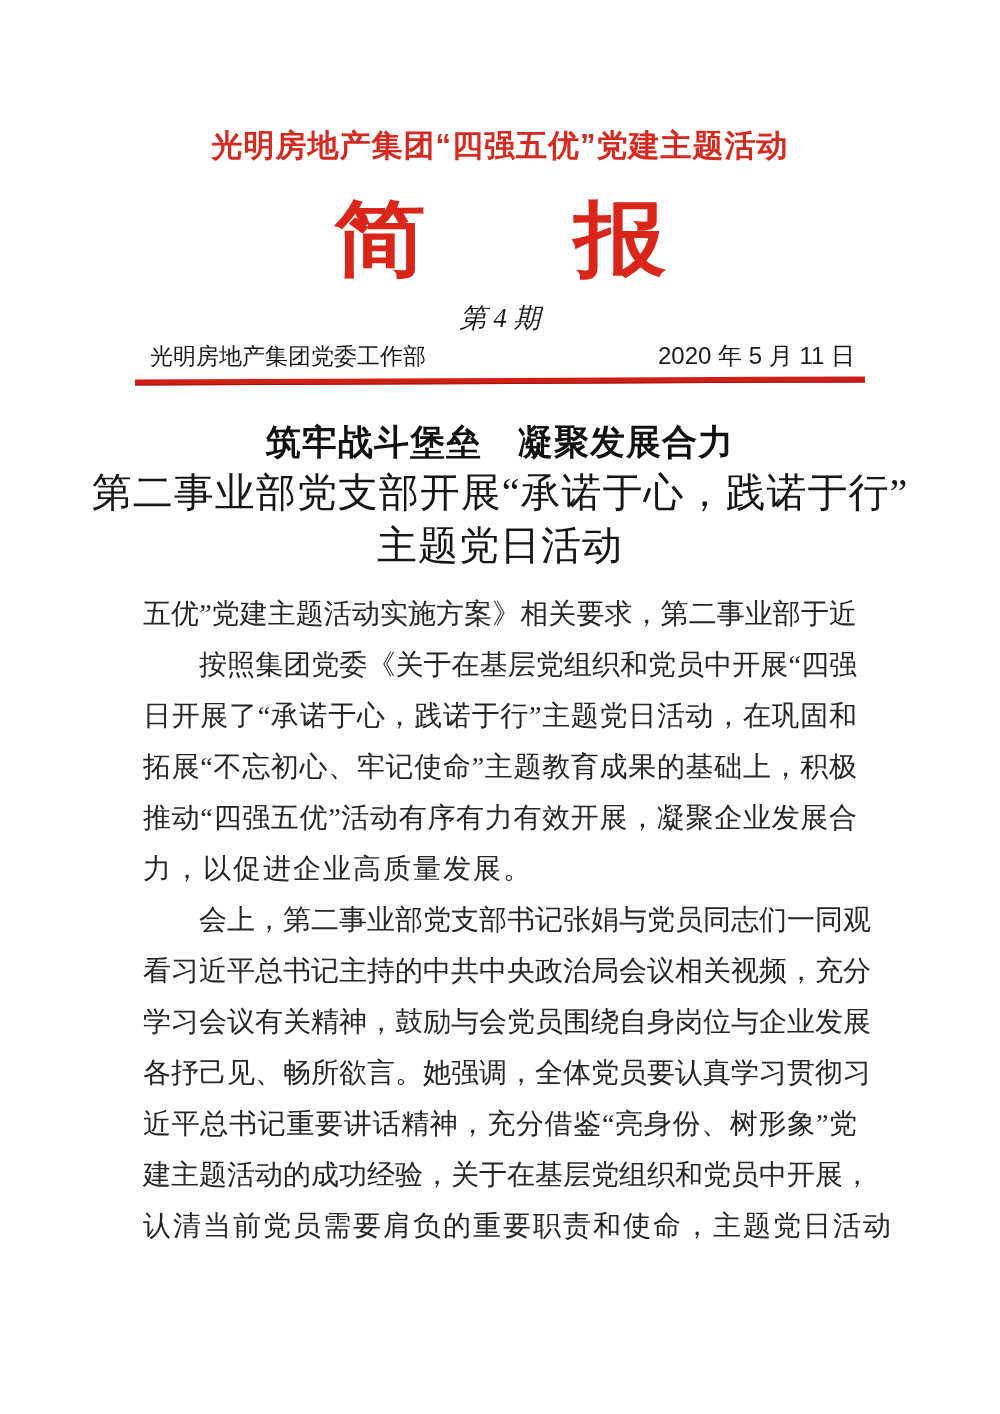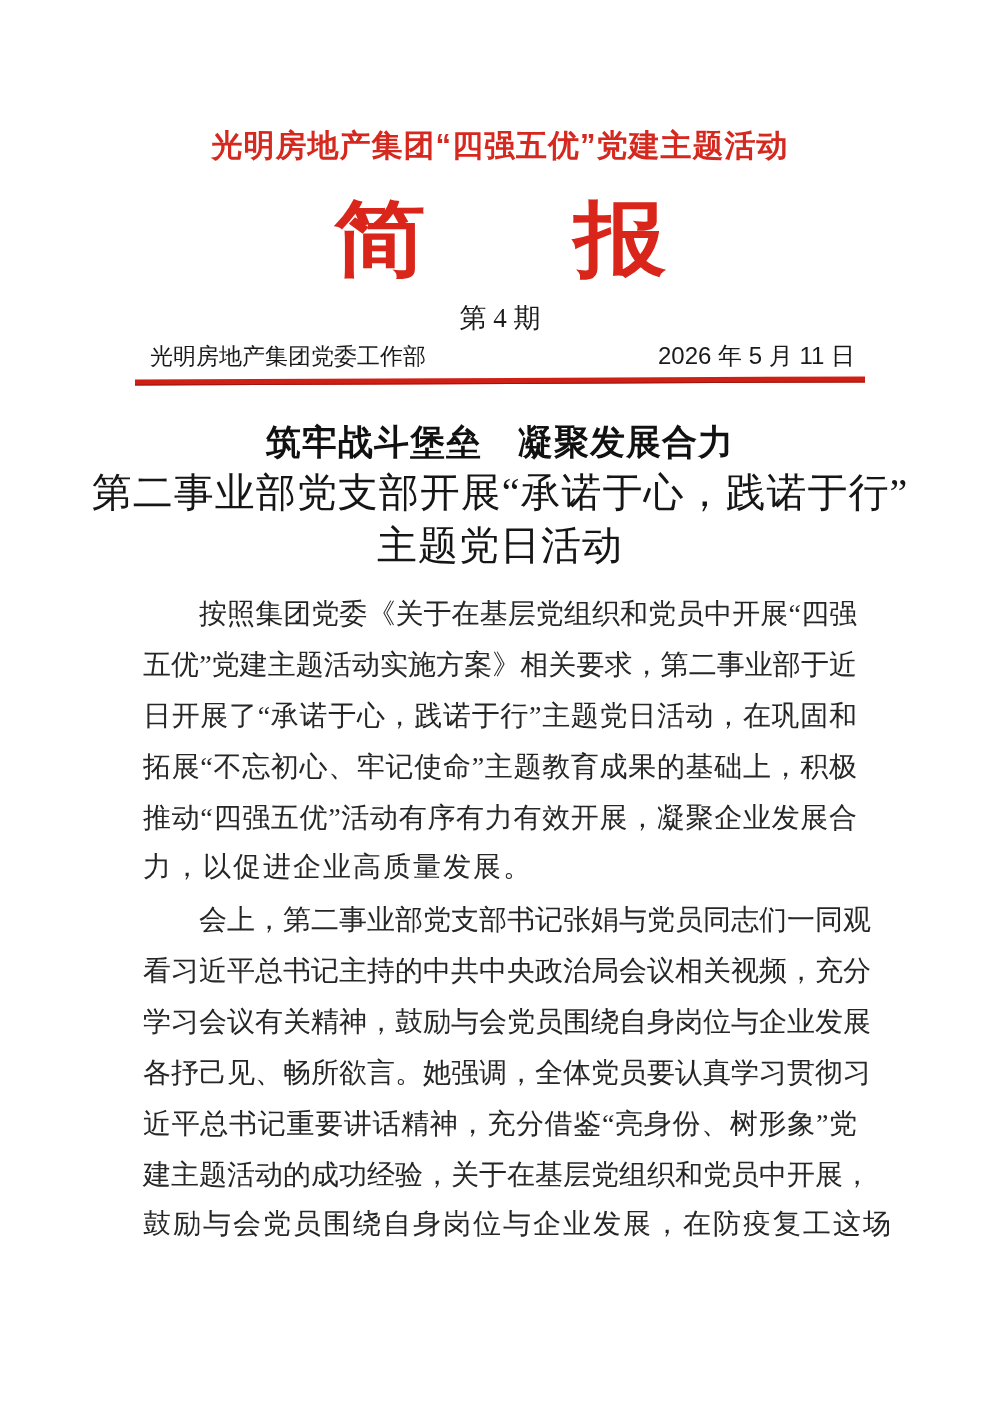--- a/index.html
+++ b/index.html
@@ -43,20 +43,21 @@
     line-height: 96px;
     color: #d9251a;
     transform: scaleX(1.12);
   }
   .issue-line {
     margin-top: 16px;
     text-align: center;
     font-size: 27px;
     line-height: 32px;
     color: #1c1c1c;
+    font-style: italic;
   }
   .pub-row {
     margin: 8px 145px 8px 150px;
     display: flex;
     justify-content: space-between;
     align-items: flex-end;
   }
   .publisher {
     font-family: "Liberation Sans", "DejaVu Sans", sans-serif;
     font-size: 23px;
@@ -106,21 +107,20 @@
   }
   .body-line {
     text-align: justify;
     text-align-last: justify;
     text-justify: inter-character;
     white-space: nowrap;
   }
   .body-line.para-end {
     text-align-last: left;
     letter-spacing: 2px;
-    font-family: Liberation Mono, monospace;
   }
   .body-line.indent {
     text-indent: 2em;
   }
 </style>
 </head>
 <body>
 
 <div class="page">
 
@@ -128,40 +128,40 @@
 
   <div class="masthead-big">
     <span class="big-char">简</span>
     <span class="big-char">报</span>
   </div>
 
   <div class="issue-line">第 4 期</div>
 
   <div class="pub-row">
     <span class="publisher">光明房地产集团党委工作部</span>
-    <span class="pub-date">2026 年 5 月 11 日</span>
+    <span class="pub-date">2020 年 5 月 11 日</span>
   </div>
 
   <div class="red-divider"></div>
 
   <div class="article-title">筑牢战斗堡垒　凝聚发展合力</div>
 
   <div class="article-subtitle first">第二事业部党支部开展“承诺于心，践诺于行”</div>
 
   <div class="article-subtitle second">主题党日活动</div>
 
   <div class="article-body">
+      <div class="body-line">五优”党建主题活动实施方案》相关要求，第二事业部于近</div>
       <div class="body-line indent">按照集团党委《关于在基层党组织和党员中开展“四强</div>
-      <div class="body-line">五优”党建主题活动实施方案》相关要求，第二事业部于近</div>
       <div class="body-line">日开展了“承诺于心，践诺于行”主题党日活动，在巩固和</div>
       <div class="body-line">拓展“不忘初心、牢记使命”主题教育成果的基础上，积极</div>
       <div class="body-line">推动“四强五优”活动有序有力有效开展，凝聚企业发展合</div>
       <div class="body-line para-end">力，以促进企业高质量发展。</div>
       <div class="body-line indent">会上，第二事业部党支部书记张娟与党员同志们一同观</div>
       <div class="body-line">看习近平总书记主持的中共中央政治局会议相关视频，充分</div>
       <div class="body-line">学习会议有关精神，鼓励与会党员围绕自身岗位与企业发展</div>
       <div class="body-line">各抒己见、畅所欲言。她强调，全体党员要认真学习贯彻习</div>
       <div class="body-line">近平总书记重要讲话精神，充分借鉴“亮身份、树形象”党</div>
       <div class="body-line">建主题活动的成功经验，关于在基层党组织和党员中开展，</div>
-      <div class="body-line para-end">鼓励与会党员围绕自身岗位与企业发展，在防疫复工这场</div>
+      <div class="body-line para-end">认清当前党员需要肩负的重要职责和使命，主题党日活动</div>
     </div>
 
 </div>
 
 </body></html>

